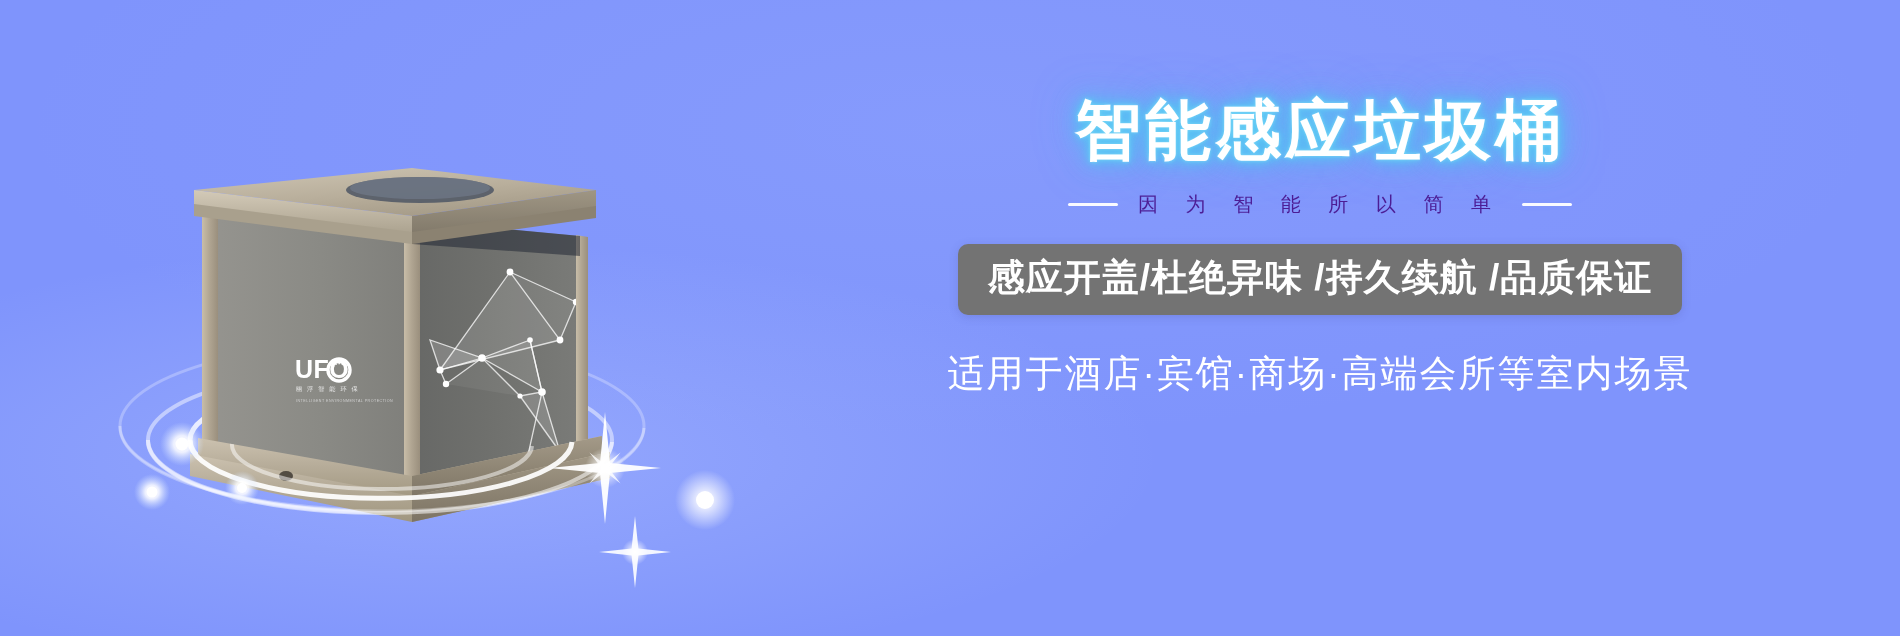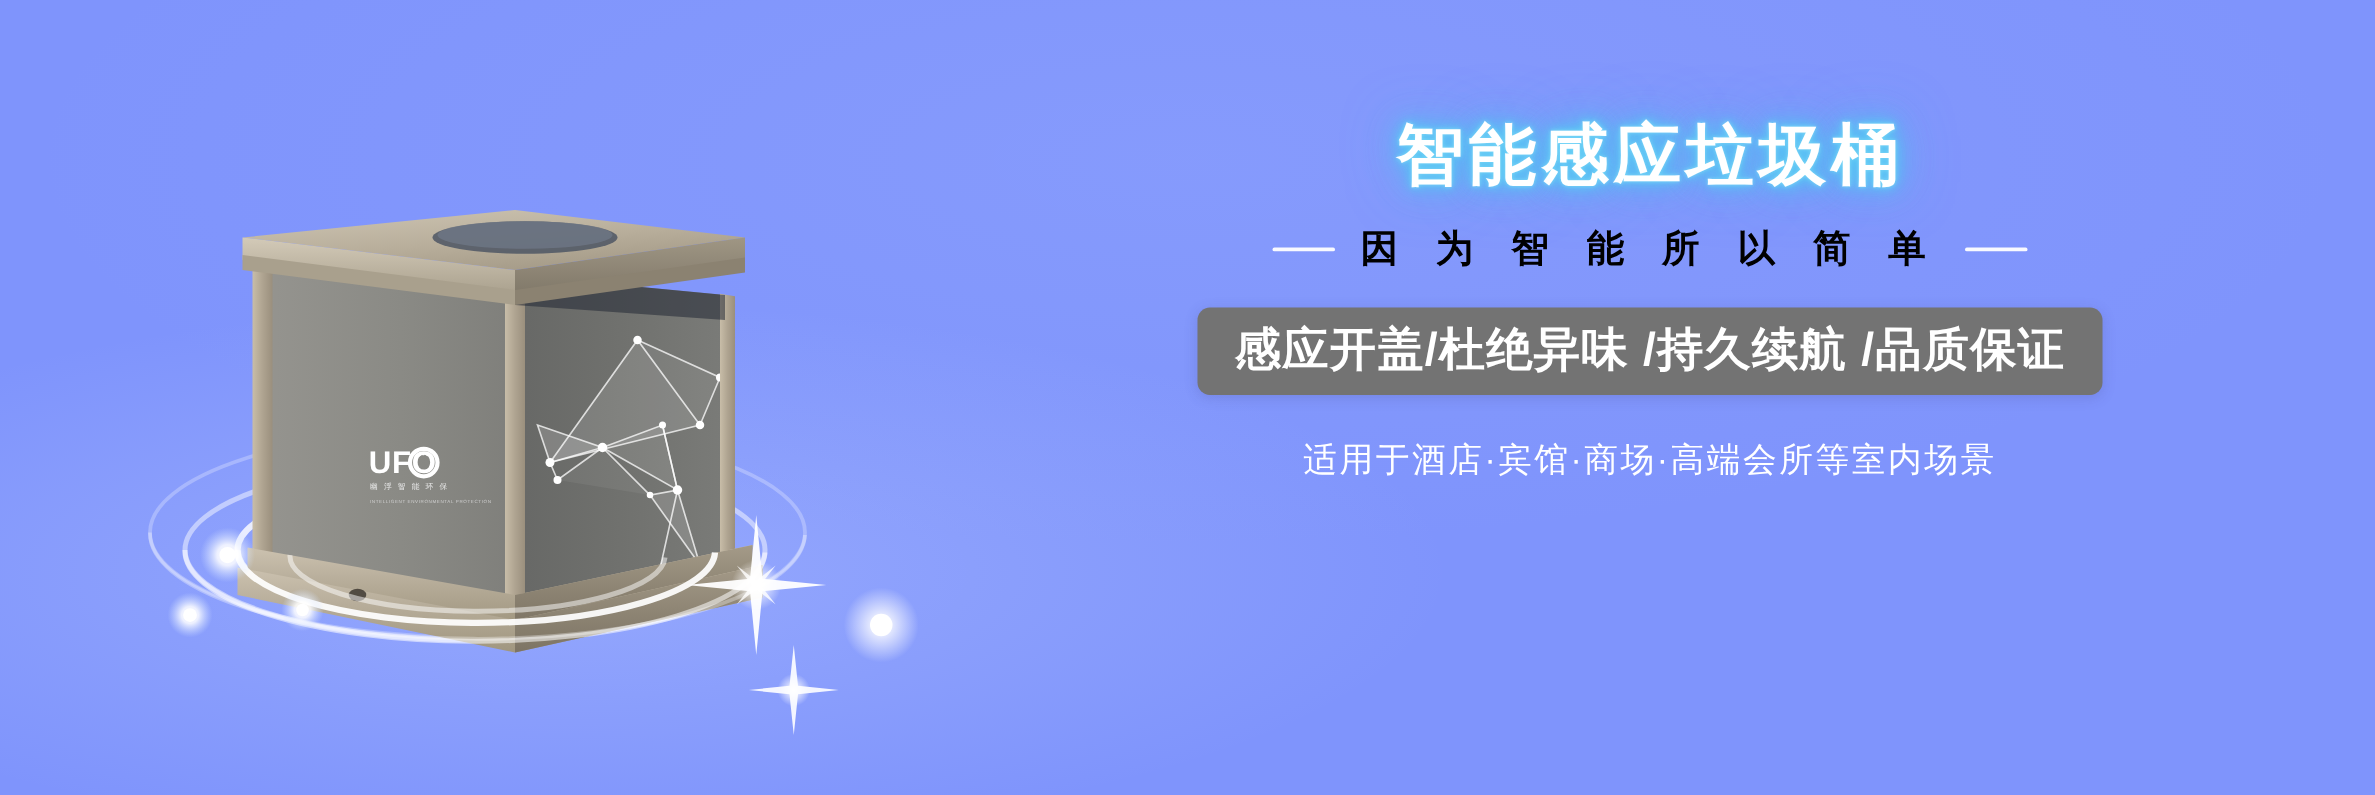--- a/index.html
+++ b/index.html
@@ -35,21 +35,21 @@
 
   
   #copy {
     position:absolute;
     left:870px; top:96px;
     width:900px;
     text-align:center;
   }
 
   #main-title {
-    font-size:54px;
+    font-size:66px;
     font-weight:bold;
     color:#ffffff;
     letter-spacing:4px;
     line-height:1.05;
     text-shadow:
       0 0 3px #7fd8f7,
       0 0 7px #63cdf5,
       0 0 14px #4fc3f2,
       0 0 26px rgba(79,195,242,0.85),
       0 0 44px rgba(79,195,242,0.55);
@@ -64,25 +64,25 @@
     gap:20px;
   }
   .sub-rule {
     display:block;
     width:50px; height:3px;
     background:#ffffff;
     border-radius:2px;
     opacity:.95;
   }
   #subtitle {
-    font-size:30px;
-    color:#000000;
+    font-size:20px;
+    color:#4c1d95;
     letter-spacing:11px;
     white-space:nowrap;
-    font-weight:700;
+    font-weight:400;
   }
 
   #feature-bar {
     margin-top:26px;
     display:inline-block;
     background:#737373;
     border-radius:10px;
     padding:13px 30px 15px 30px;
     box-shadow:0 2px 10px rgba(60,60,120,.18);
   }
@@ -90,21 +90,21 @@
     font-size:37px;
     font-weight:bold;
     color:#ffffff;
     letter-spacing:1px;
     white-space:nowrap;
     line-height:1.15;
   }
 
   #scene-line {
     margin-top:34px;
-    font-size:27px;
+    font-size:37px;
     color:#ffffff;
     letter-spacing:2px;
     white-space:nowrap;
     font-weight:400;
   }
 </style>
 </head>
 <body>
 
 <div id="banner">

